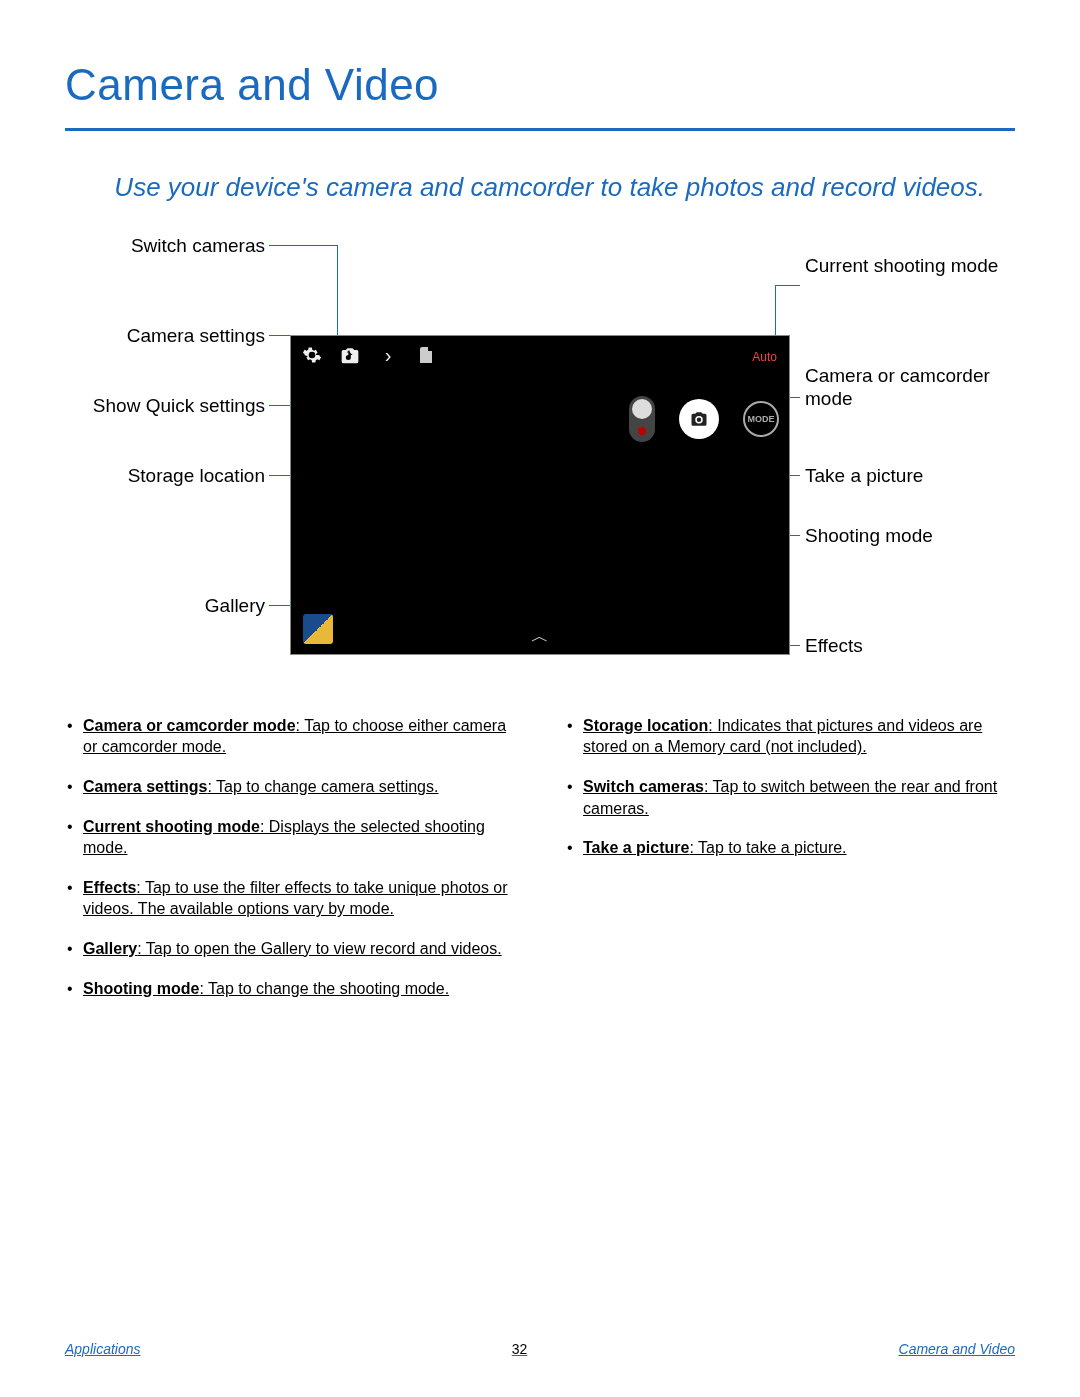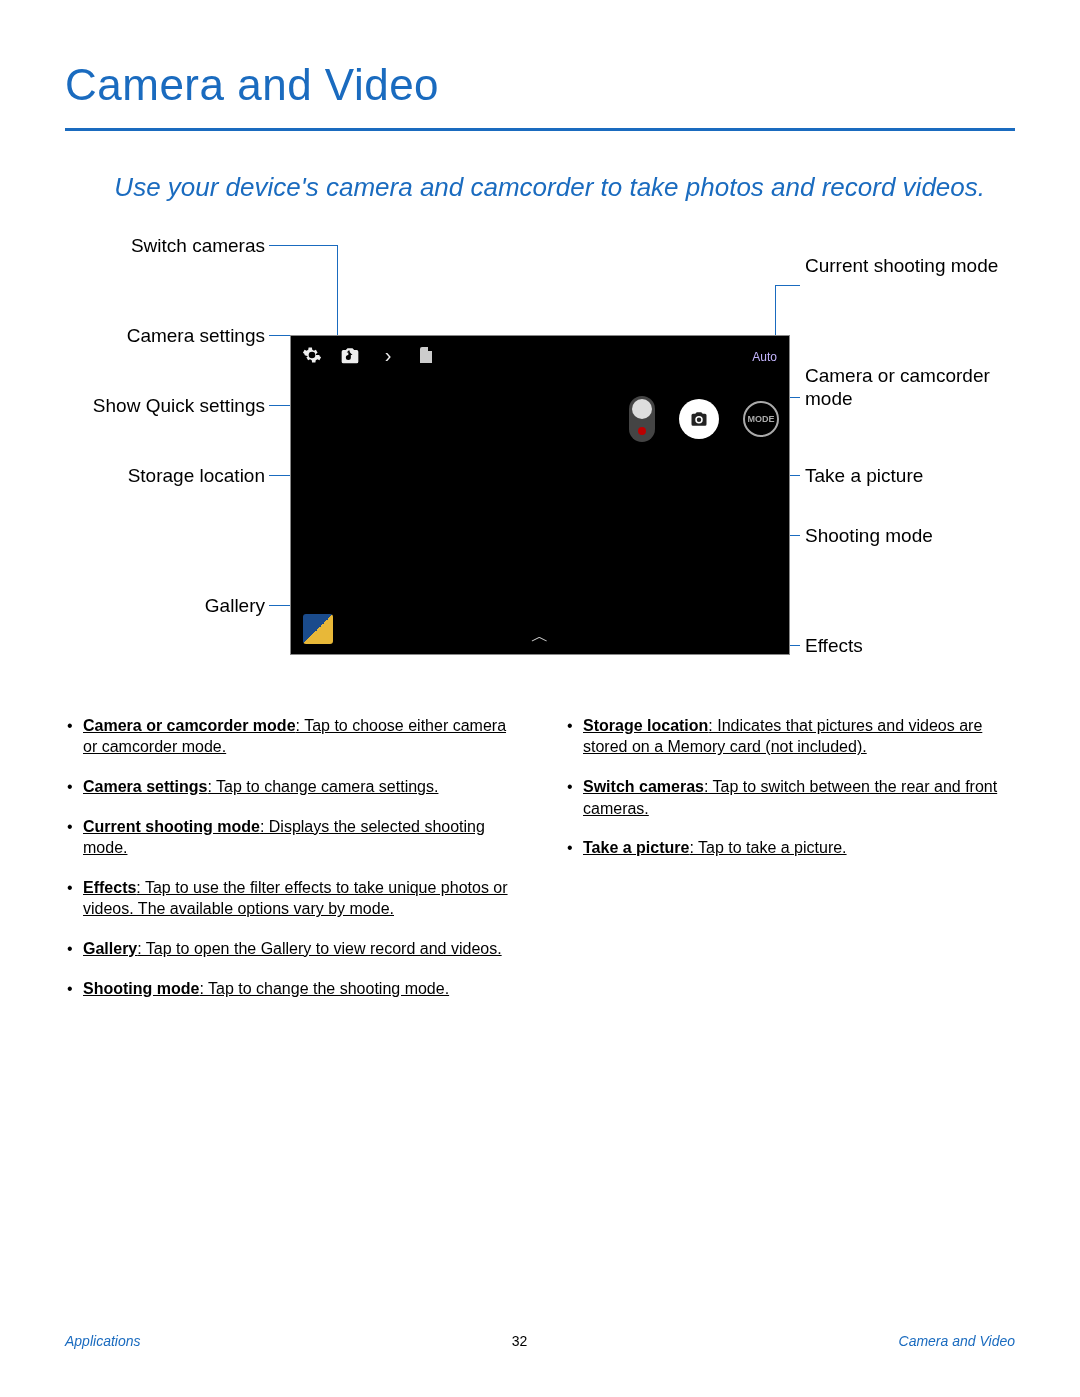--- a/index.html
+++ b/index.html
@@ -9,21 +9,21 @@
   .rule { height: 3px; background: #1a6bbf; width: 100%; margin-bottom: 40px; }
   .subtitle { font-size: 26px; font-style: italic; color: #1a6bbf; line-height: 1.3; margin-bottom: 30px; max-width: 920px; text-align: right; }
   .figure-wrap { position: relative; width: 100%; height: 440px; margin-bottom: 40px; }
   .screenshot { position: absolute; left: 225px; top: 100px; width: 500px; height: 320px; background: #000; border: 1px solid #888; }
   .scr-top { position: absolute; top: 8px; left: 10px; display: flex; gap: 16px; align-items: center; }
   .scr-icon { width: 22px; height: 22px; color: #eee; display: flex; align-items: center; justify-content: center; }
   .gear svg, .switch-cam svg { width: 20px; height: 20px; fill: #eee; }
   .chev { font-size: 20px; color: #eee; line-height: 1; }
   .sdcard { width: 12px; height: 16px; background: #ccc; border-radius: 2px 2px 0 0; position: relative; }
   .sdcard::after { content: ""; position: absolute; top: 0; right: 0; width: 4px; height: 4px; background: #000; }
-  .auto-label { position: absolute; top: 14px; right: 12px; color: #c4b5fd; font-size: 12px; }
+  .auto-label { position: absolute; top: 14px; right: 12px; color: #ef4444; font-size: 12px; }
   .right-col { position: absolute; right: 10px; top: 60px; display: flex; flex-direction: row; align-items: center; gap: 24px; }
   .pill { width: 26px; height: 46px; background: #444; border-radius: 13px; position: relative; }
   .pill::before { content: ""; position: absolute; top: 3px; left: 3px; width: 20px; height: 20px; background: #ddd; border-radius: 50%; }
   .pill::after { content: ""; position: absolute; bottom: 7px; left: 9px; width: 8px; height: 8px; background: #b00; border-radius: 50%; }
   .shutter { width: 40px; height: 40px; background: #fff; border-radius: 50%; display: flex; align-items: center; justify-content: center; }
   .shutter svg { width: 18px; height: 18px; fill: #222; }
   .mode-btn { width: 36px; height: 36px; border: 2px solid #aaa; border-radius: 50%; color: #aaa; display: flex; align-items: center; justify-content: center; font-size: 9px; font-weight: bold; }
   .gallery-thumb { position: absolute; bottom: 10px; left: 12px; width: 30px; height: 30px; background: linear-gradient(135deg, #1a4b8c 50%, #e8b838 50%); border-radius: 3px; }
   .effects-caret { position: absolute; bottom: 6px; left: 50%; transform: translateX(-50%); color: #ccc; font-size: 18px; }
 
@@ -34,21 +34,21 @@
   .hline { height: 1px; }
   .vline { width: 1px; }
 
   .columns { display: flex; gap: 50px; font-size: 16px; line-height: 1.35; margin-top: 10px; text-decoration: underline; }
   .col { flex: 1; }
   .col ul { list-style: none; }
   .col li { position: relative; padding-left: 18px; margin-bottom: 18px; }
   .col li::before { content: "•"; position: absolute; left: 2px; top: 0; }
   .term { font-weight: bold; }
 
-  .footer { position: absolute; bottom: 48px; left: 65px; right: 65px; display: flex; justify-content: space-between; font-size: 14px; font-style: italic; color: #1a6bbf; }
+  .footer { position: absolute; bottom: 40px; left: 65px; right: 65px; display: flex; justify-content: space-between; font-size: 14px; font-style: italic; color: #1a6bbf; text-decoration: underline; }
   .footer .pg { color: #000; font-style: normal; }
 </style>
 </head>
 <body>
 
 <div class="page">
   <h1 class="title">Camera and Video</h1>
   <div class="rule"></div>
   <p class="subtitle">Use your device's camera and camcorder to take photos and record videos.</p>
 

